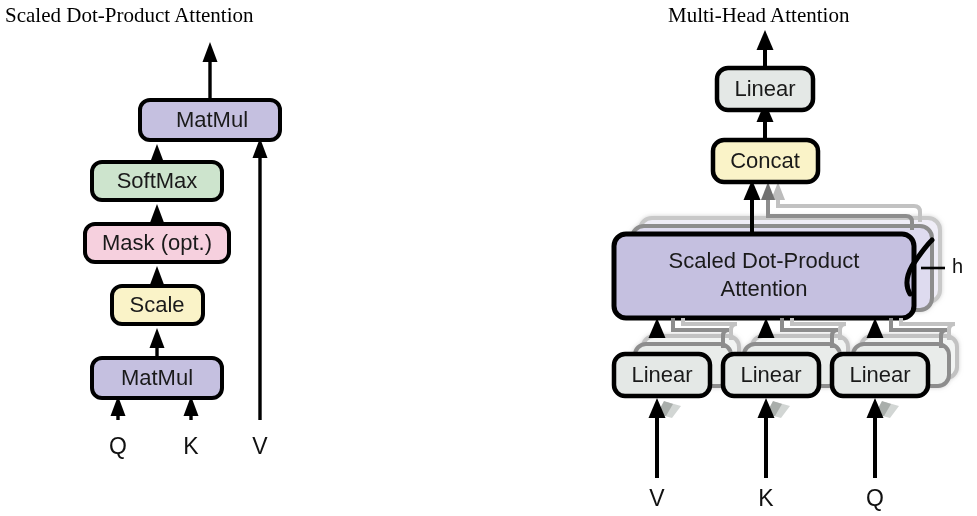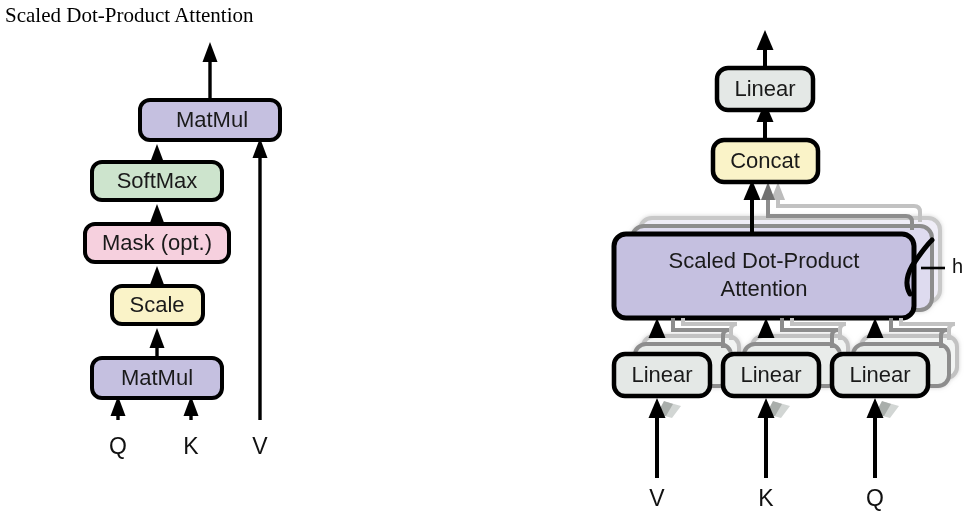--- a/index.html
+++ b/index.html
@@ -51,20 +51,21 @@
     font-size: 20px;
   }
 </style>
 </head>
 <body>
 
 <div id="figure">
 
   <div class="panel-title" id="title-left">Scaled Dot-Product Attention</div>
 
+  <div class="panel-title" id="title-right">Multi-Head Attention</div>
 
   <svg id="svg-left" width="977" height="516" viewBox="0 0 977 516">
 
     <g>
       <line x1="260" y1="420" x2="260" y2="152" stroke="#000" stroke-width="3.4"></line>
       <polygon points="260,138 252.5,158 267.5,158" fill="#000"></polygon>
     </g>
 
     <g>
       <line x1="210" y1="100" x2="210" y2="56" stroke="#000" stroke-width="3.4"></line>

